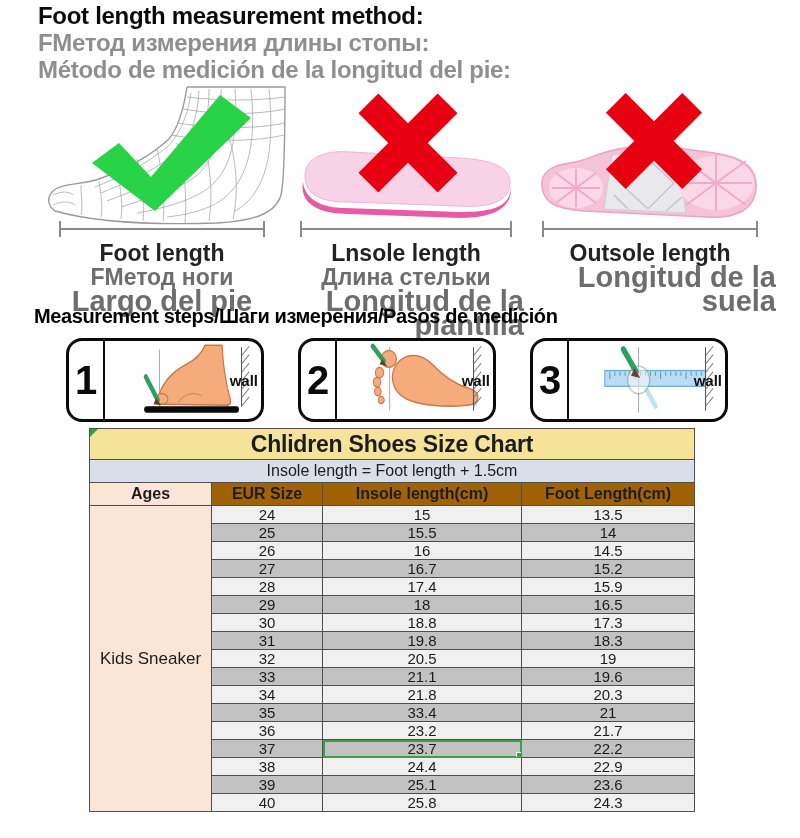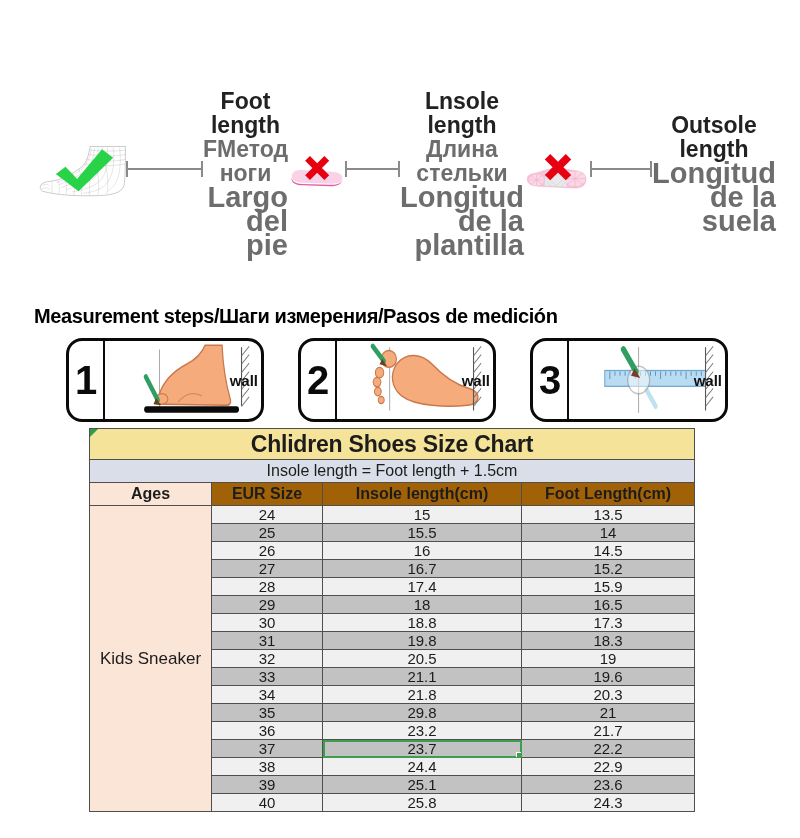--- a/index.html
+++ b/index.html
@@ -10,21 +10,21 @@
   }
 
   
   .hdr { position:absolute; left:38px; top:2px; line-height:27px; letter-spacing:-0.3px; }
   .hdr .t-en { font-size:24px; font-weight:bold; color:#0a0a0a; }
   .hdr .t-ru { font-size:24px; font-weight:bold; color:#8f8f8f; }
   .hdr .t-es { font-size:24px; font-weight:bold; color:#8f8f8f; }
 
   
   .figs { position:absolute; left:36px; top:85px; width:740px; display:flex; }
-  .fig { display:flex; flex-direction:row; align-items:center; }
+  .fig { display:flex; flex-direction:column; align-items:center; }
   .fig.f1 { width:252px; }
   .fig.f2 { width:236px; }
   .fig.f3 { width:252px; }
   .fig-img { height:140px; display:block; }
   .bracket { position:relative; height:16px; margin-top:-4px;
              border-left:2px solid #8a8a8a; border-right:2px solid #8a8a8a; }
   .bracket::before { content:''; position:absolute; left:0; right:0; top:7px; height:2px; background:#8a8a8a; }
   .b1 { width:206px; } .b2 { width:212px; } .b3 { width:216px; }
   .fig-labels { margin-top:4px; text-align:center; line-height:24px; }
   .fig-labels .l-en { font-size:23px; font-weight:bold; color:#222; }
@@ -62,20 +62,25 @@
   .size-table tbody td.ages { background:#fbe5d6 !important; font-size:17px; }
   .size-table tbody td.hl { outline:2.5px solid #3f9e4d; outline-offset:-2.5px; position:relative; }
   .size-table tbody td.hl::after { content:''; position:absolute; right:-2px; bottom:-2px;
                 width:5px; height:5px; background:#3f9e4d; border:1px solid #fff; }
 </style>
 </head>
 <body>
 
 <div class="page">
 
+  <div class="hdr">
+    <div class="t-en">Foot length measurement method:</div>
+    <div class="t-ru">FМетод измерения длины стопы:</div>
+    <div class="t-es">Método de medición de la longitud del pie:</div>
+  </div>
 
   <div class="figs">
 
     <div class="fig f1">
       <svg class="fig-img" width="250" height="140" viewBox="0 0 250 140">
         <g fill="none" stroke="#9a9a9a" stroke-width="1.4">
           <path d="M150,2 C146,28 140,44 132,54 C110,74 84,86 62,94 C44,100 24,98 16,106 C10,112 10,120 18,126 C60,138 120,140 180,138 C214,136 238,130 244,110 C248,92 248,38 248,2 L150,2"></path>
         </g>
         <g fill="none" stroke="#a8a8a8" stroke-width="0.8">
           <path d="M154,8 C150,34 142,50 130,62 C106,82 78,94 58,102"></path>
@@ -313,21 +318,21 @@
       <td>21.1</td>
       <td>19.6</td>
     </tr>
         <tr class="even">
       <td>34</td>
       <td>21.8</td>
       <td>20.3</td>
     </tr>
         <tr class="odd">
       <td>35</td>
-      <td>29.8</td>
+      <td>33.4</td>
       <td>21</td>
     </tr>
         <tr class="even">
       <td>36</td>
       <td>23.2</td>
       <td>21.7</td>
     </tr>
         <tr class="odd">
       <td>37</td>
       <td class="hl">23.7</td>

